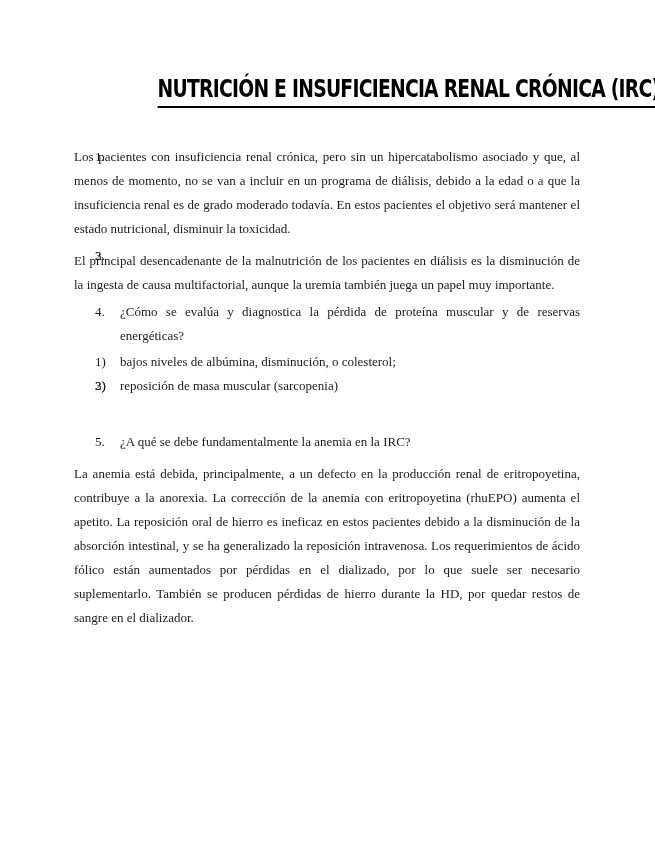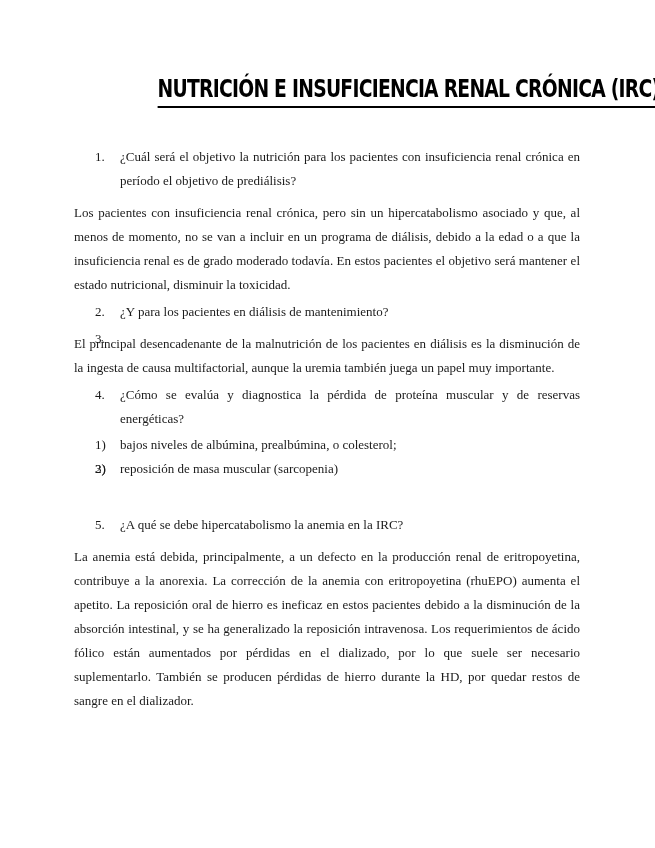--- a/index.html
+++ b/index.html
@@ -80,54 +80,52 @@
 <body>
 
 <div class="page">
 
   <h1 class="doc-title">
     <span class="doc-title-text">NUTRICIÓN E INSUFICIENCIA RENAL CRÓNICA (IRC)</span>
   </h1>
 
   <div class="question">
     <span class="q-num">1.</span>
-    <span>¿Cuál será el objetivo la nutrición para los pacientes con insuficiencia renal crónica en período el objetivo de prediálisis?</span>
   </div>
   <p class="answer">Los pacientes con insuficiencia renal crónica, pero sin un hipercatabolismo asociado y que, al menos de momento, no se van a incluir en un programa de diálisis, debido a la edad o a que la insuficiencia renal es de grado moderado todavía. En estos pacientes el objetivo será mantener el estado nutricional, disminuir la toxicidad.</p>
 
   <div class="question">
     <span class="q-num">2.</span>
-    <span>¿Y para los pacientes en diálisis de mantenimiento?</span>
   </div>
 
   <div class="question">
     <span class="q-num">3.</span>
   </div>
   <p class="answer">El principal desencadenante de la malnutrición de los pacientes en diálisis es la disminución de la ingesta de causa multifactorial, aunque la uremia también juega un papel muy importante.</p>
 
   <div class="question">
     <span class="q-num">4.</span>
     <span>¿Cómo se evalúa y diagnostica la pérdida de proteína muscular y de reservas energéticas?</span>
   </div>
 
   <div class="criteria-list">
     <div class="criteria-item">
       <span class="c-num">1)</span>
-      <span>bajos niveles de albúmina, prealbúmina, o colesterol;</span>
+      <span>bajos niveles de albúmina, disminución, o colesterol;</span>
     </div>
     <div class="criteria-item">
       <span class="c-num">2)</span>
     </div>
     <div class="criteria-item">
       <span class="c-num">3)</span>
       <span>reposición de masa muscular (sarcopenia)</span>
     </div>
   </div>
 
   <div class="blank-gap"></div>
 
   <div class="question">
     <span class="q-num">5.</span>
-    <span>¿A qué se debe hipercatabolismo la anemia en la IRC?</span>
+    <span>¿A qué se debe fundamentalmente la anemia en la IRC?</span>
   </div>
   <p class="answer">La anemia está debida, principalmente, a un defecto en la producción renal de eritropoyetina, contribuye a la anorexia. La corrección de la anemia con eritropoyetina (rhuEPO) aumenta el apetito. La reposición oral de hierro es ineficaz en estos pacientes debido a la disminución de la absorción intestinal, y se ha generalizado la reposición intravenosa. Los requerimientos de ácido fólico están aumentados por pérdidas en el dializado, por lo que suele ser necesario suplementarlo. También se producen pérdidas de hierro durante la HD, por quedar restos de sangre en el dializador.</p>
 
 </div>
 
 </body></html>

